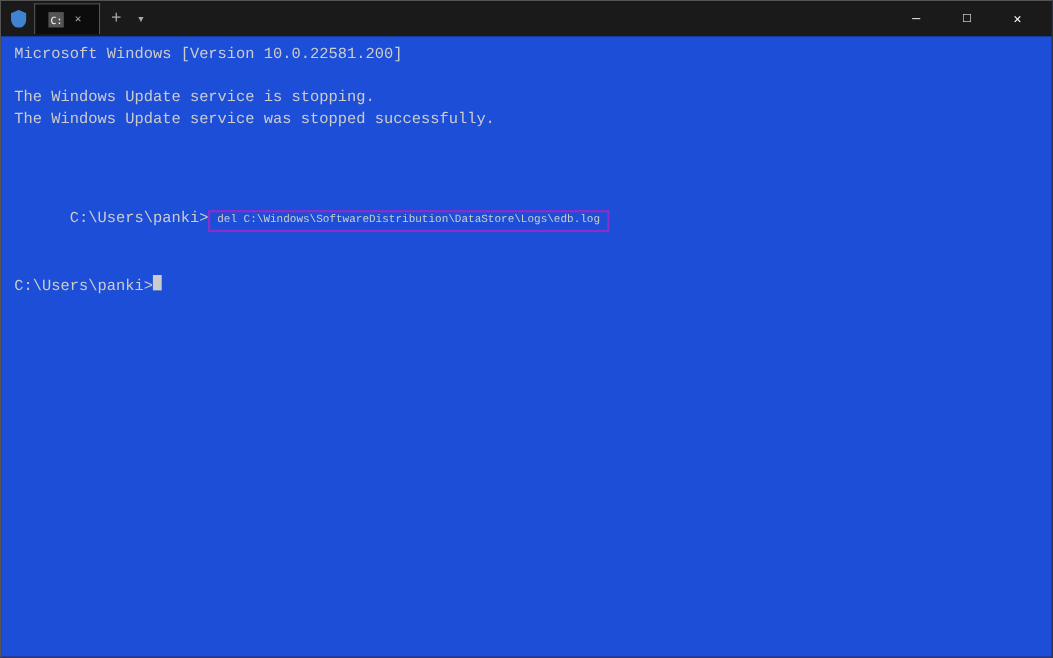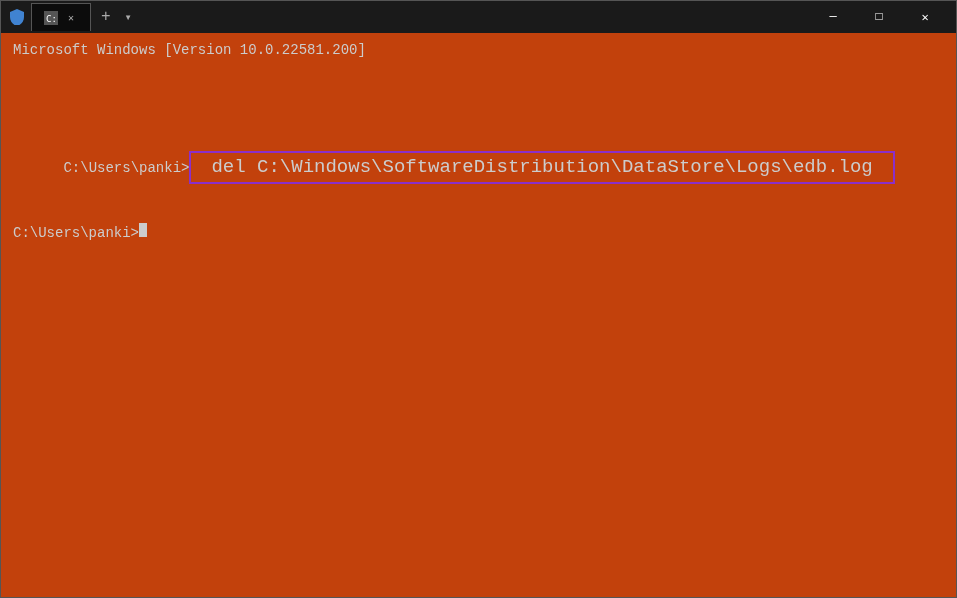--- a/index.html
+++ b/index.html
@@ -120,45 +120,45 @@
       align-items: center;
       justify-content: center;
       color: #fff;
       font-size: 12px;
       cursor: pointer;
       background: transparent;
     }
 
     .console-body {
       flex: 1;
-      background: #c2410c;
+      background: #1d4ed8;
       color: #cccccc;
       font-family: 'Courier New', Courier, monospace;
       font-size: 14px;
       line-height: 1.4;
       padding: 8px 12px;
       overflow: hidden;
     }
 
     .console-line {
       white-space: pre;
       color: #cccccc;
     }
 
     .console-line.empty {
       height: 1.4em;
     }
 
     .highlight-box {
       display: inline-block;
       border: 2px solid #8b2fc9;
-      padding: 1px 20px;
+      padding: 1px 6px;
       color: #cccccc;
       font-family: 'Courier New', Courier, monospace;
-      font-size: 19px;
+      font-size: 10px;
       line-height: 1.4;
       margin-top: 32px;
     }
 
     .cursor {
       display: inline-block;
       width: 8px;
       height: 14px;
       background: #cccccc;
       vertical-align: text-bottom;
@@ -208,20 +208,22 @@
     <div class="titlebar-controls">
       <div class="win-btn minimize">—</div>
       <div class="win-btn maximize">□</div>
       <div class="win-btn close">✕</div>
     </div>
   </div>
 
   <div class="console-body">
     <div class="console-line">Microsoft Windows [Version 10.0.22581.200]</div>
     <div class="console-line empty"></div>
+    <div class="console-line">The Windows Update service is stopping.</div>
+    <div class="console-line">The Windows Update service was stopped successfully.</div>
     <div class="console-line empty"></div>
     <div class="console-line">
       <span>C:\Users\panki&gt;</span><span class="highlight-box">del C:\Windows\SoftwareDistribution\DataStore\Logs\edb.log</span>
     </div>
     <div class="console-line empty"></div>
     <div class="console-line prompt-line">
       <span>C:\Users\panki&gt;</span><span class="cursor"></span>
     </div>
   </div>
 </div>

